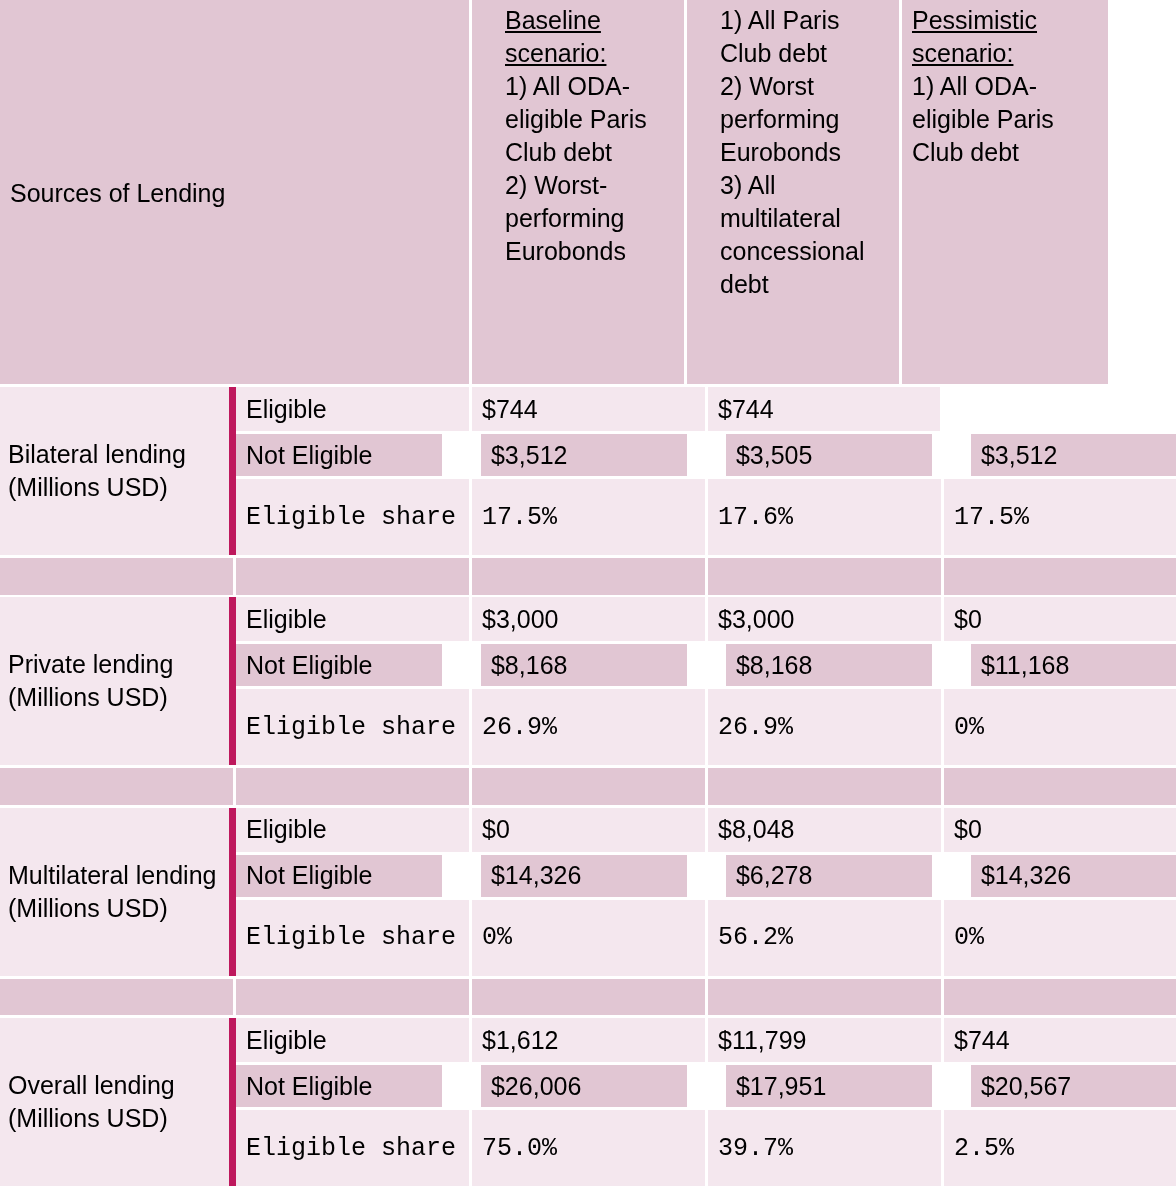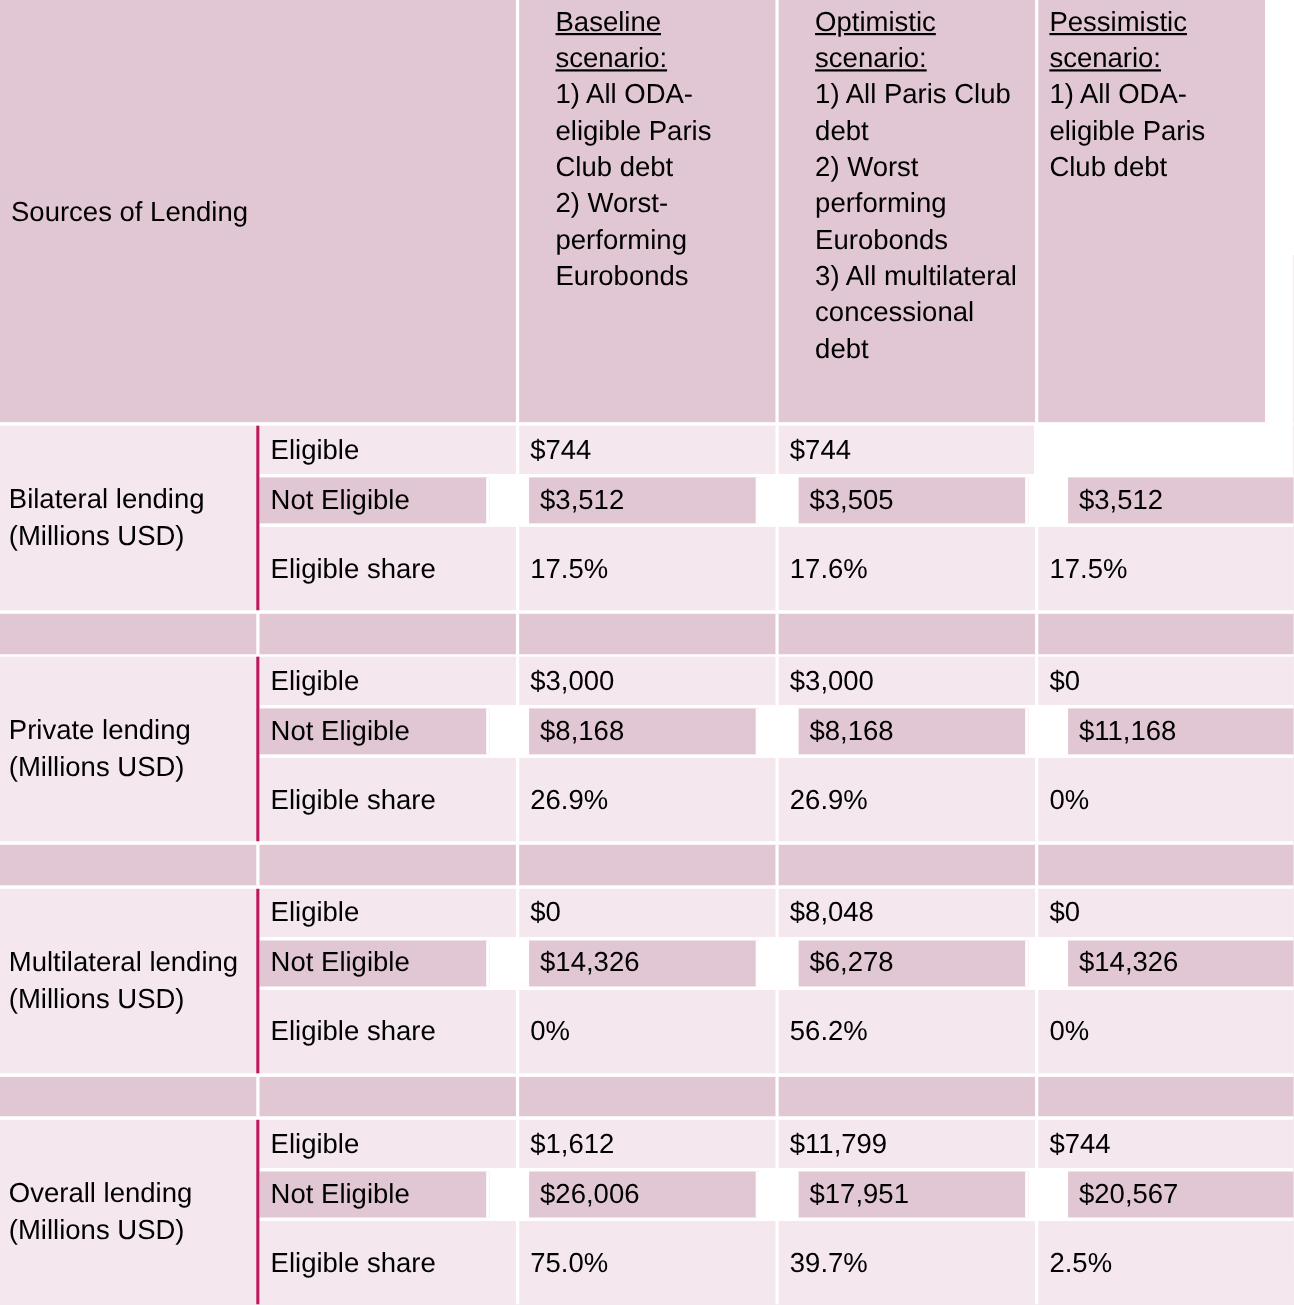--- a/index.html
+++ b/index.html
@@ -27,21 +27,21 @@
     width: 100%;
     box-sizing: border-box;
   }
   .cell {
     box-sizing: border-box;
     padding: 2px 8px 2px 10px;
     font-size: 25px;
     line-height: 1.32;
     overflow: hidden;
   }
-  .c-val-2   { width: 236px; padding-left: 33px; }
+  .c-val-2   { width: 215px; padding-left: 33px; }
   .c-val-3   { width: 206px; }
 
   .c-header-label { width: 472px; }
 
   
   .dark  { background: #e1c6d3; }
   .light { background: #f4e7ee; }
   .sep-right  { border-right: 3px solid #ffffff; }
 
   
@@ -52,36 +52,36 @@
     align-items: center;
     font-size: 25px;
   }
   .scen-title {
     text-decoration: underline;
     display: block;
   }
   .scen-body { display: block; }
   .r-elig  { height: 44px; }
   .r-not   { height: 42px; gap: 36px; }
-  .r-share { height: 76px; }
+  .r-share { height: 76px; font-family: Liberation Mono, monospace; }
 
   .group {
     display: flex;
     flex-direction: row;
     width: 100%;
   }
   .group-label {
     width: 272px;
     box-sizing: border-box;
     display: flex;
     align-items: center;
     padding-left: 8px;
     font-size: 25px;
     line-height: 1.32;
-    border-right: 3px solid #be185d;
+    border-right: 7px solid #be185d;
   }
   .group-rows {
     width: 940px;
     display: flex;
     flex-direction: column;
   }
   .sub-row { display: flex; flex-direction: row; width: 100%; }
   .sub-row .cell { display: flex; align-items: center; }
   .metric-cell {
     width: 236px;
@@ -116,21 +116,20 @@
   <div class="row header-row">
     <div class="cell c-header-label dark header-label-cell sep-right">Sources of Lending</div>
 
     <div class="cell c-val-2 dark sep-right">
       <span class="scen-title">Baseline scenario:</span>
       <span class="scen-body" style="white-space: pre-line;">1) All ODA-eligible Paris Club debt
 2) Worst-performing Eurobonds</span>
     </div>
 
     <div class="cell c-val-2 dark sep-right">
-      <span class="scen-title">Optimistic scenario:</span>
       <span class="scen-body" style="white-space: pre-line;">1) All Paris Club debt
 2) Worst performing Eurobonds
 3) All multilateral concessional debt</span>
     </div>
 
     <div class="cell c-val-3 dark">
       <span class="scen-title">Pessimistic scenario:</span>
       <span class="scen-body" style="white-space: pre-line;">1) All ODA-eligible Paris Club debt</span>
     </div>
   </div>

